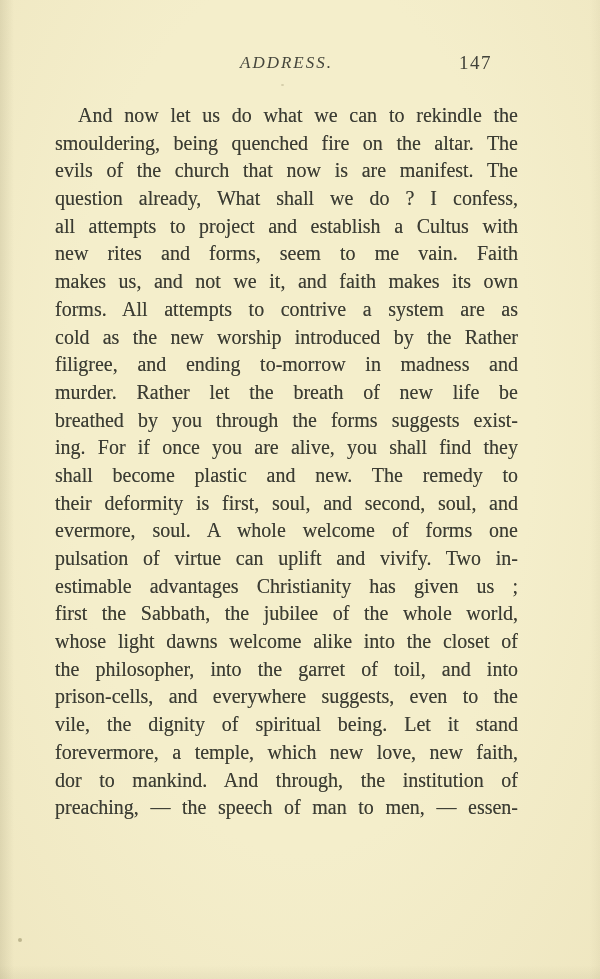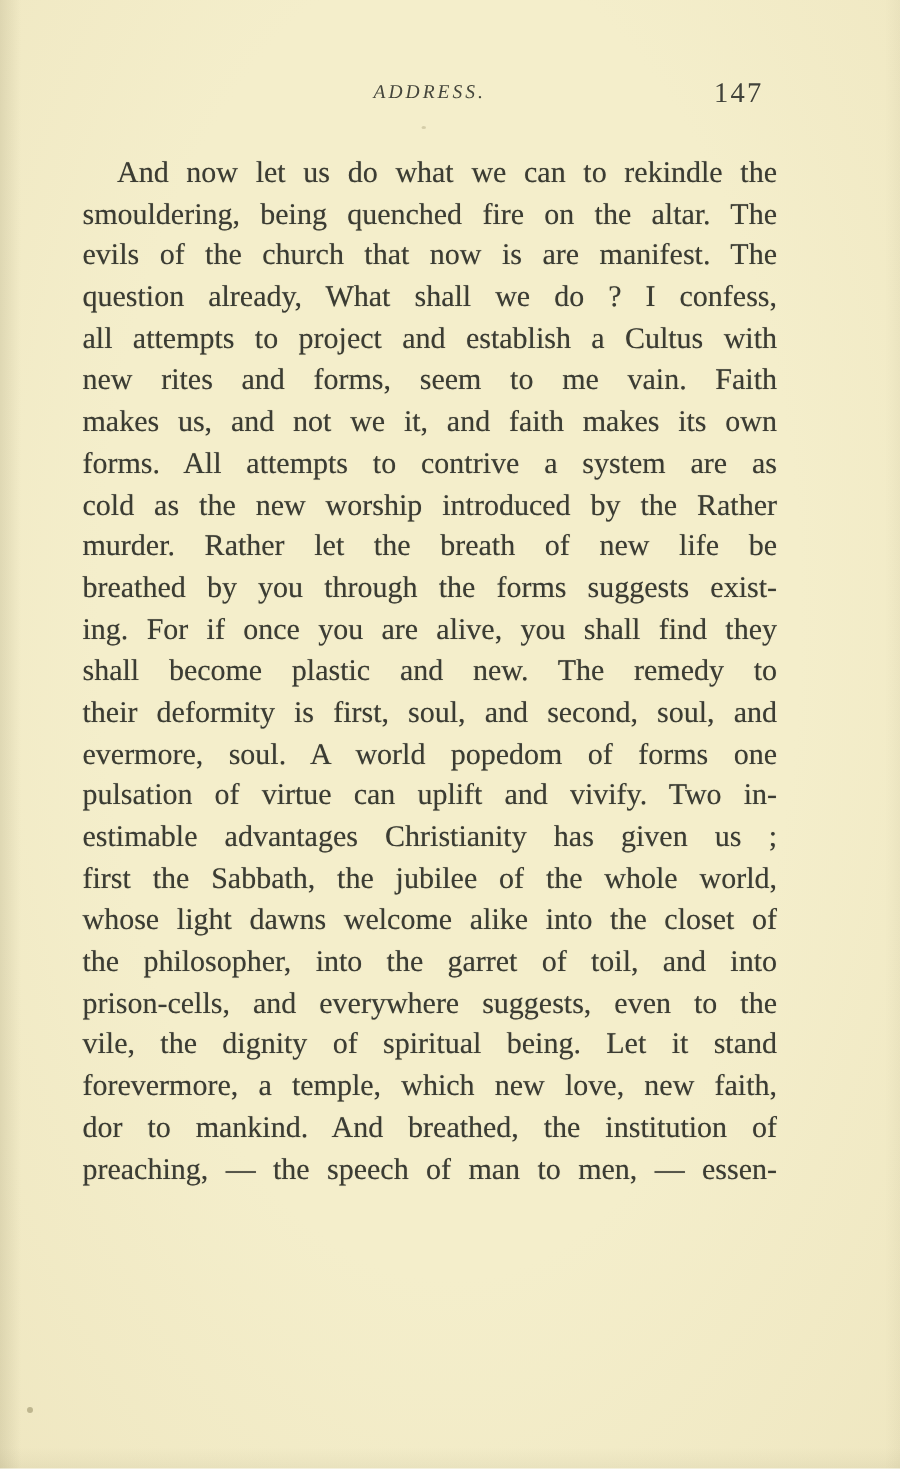--- a/index.html
+++ b/index.html
@@ -31,27 +31,27 @@
     width: 463px;
     height: 26px;
   }
   .running-title {
     position: absolute;
     left: 0;
     right: 0;
     top: 1px;
     text-align: center;
     font-style: italic;
-    font-size: 13px;
+    font-size: 17px;
     letter-spacing: 2px;
     color: #45463c;
   }
   .page-number {
     position: absolute;
-    right: 9px;
+    right: 26px;
     top: 0;
     font-size: 19px;
     letter-spacing: 1.5px;
     color: #41423a;
   }
   .text-block {
     position: absolute;
     top: 102px;
     left: 55px;
     width: 463px;
@@ -91,34 +91,35 @@
   <div class="text-block">
     <div class="text-line first-line-indent">And now let us do what we can to rekindle the</div>
     <div class="text-line">smouldering, being quenched fire on the altar. The</div>
     <div class="text-line">evils of the church that now is are manifest. The</div>
     <div class="text-line">question already, What shall we do ? I confess,</div>
     <div class="text-line">all attempts to project and establish a Cultus with</div>
     <div class="text-line">new rites and forms, seem to me vain. Faith</div>
     <div class="text-line">makes us, and not we it, and faith makes its own</div>
     <div class="text-line">forms. All attempts to contrive a system are as</div>
     <div class="text-line">cold as the new worship introduced by the Rather</div>
+    <div class="text-line">filigree, and ending to-morrow in madness and</div>
     <div class="text-line">murder. Rather let the breath of new life be</div>
     <div class="text-line">breathed by you through the forms suggests exist-</div>
     <div class="text-line">ing. For if once you are alive, you shall find they</div>
     <div class="text-line">shall become plastic and new. The remedy to</div>
     <div class="text-line">their deformity is first, soul, and second, soul, and</div>
-    <div class="text-line">evermore, soul. A world popedom of forms one</div>
+    <div class="text-line">evermore, soul. A whole welcome of forms one</div>
     <div class="text-line">pulsation of virtue can uplift and vivify. Two in-</div>
     <div class="text-line">estimable advantages Christianity has given us ;</div>
     <div class="text-line">first the Sabbath, the jubilee of the whole world,</div>
     <div class="text-line">whose light dawns welcome alike into the closet of</div>
     <div class="text-line">the philosopher, into the garret of toil, and into</div>
     <div class="text-line">prison-cells, and everywhere suggests, even to the</div>
     <div class="text-line">vile, the dignity of spiritual being. Let it stand</div>
     <div class="text-line">forevermore, a temple, which new love, new faith,</div>
-    <div class="text-line">dor to mankind. And breathed, the institution of</div>
+    <div class="text-line">dor to mankind. And through, the institution of</div>
     <div class="text-line">preaching, — the speech of man to men, — essen-</div>
   </div>
 
   <div class="scan-speck speck-1"></div>
   <div class="scan-speck speck-2"></div>
 
 </div>
 
 </body></html>

